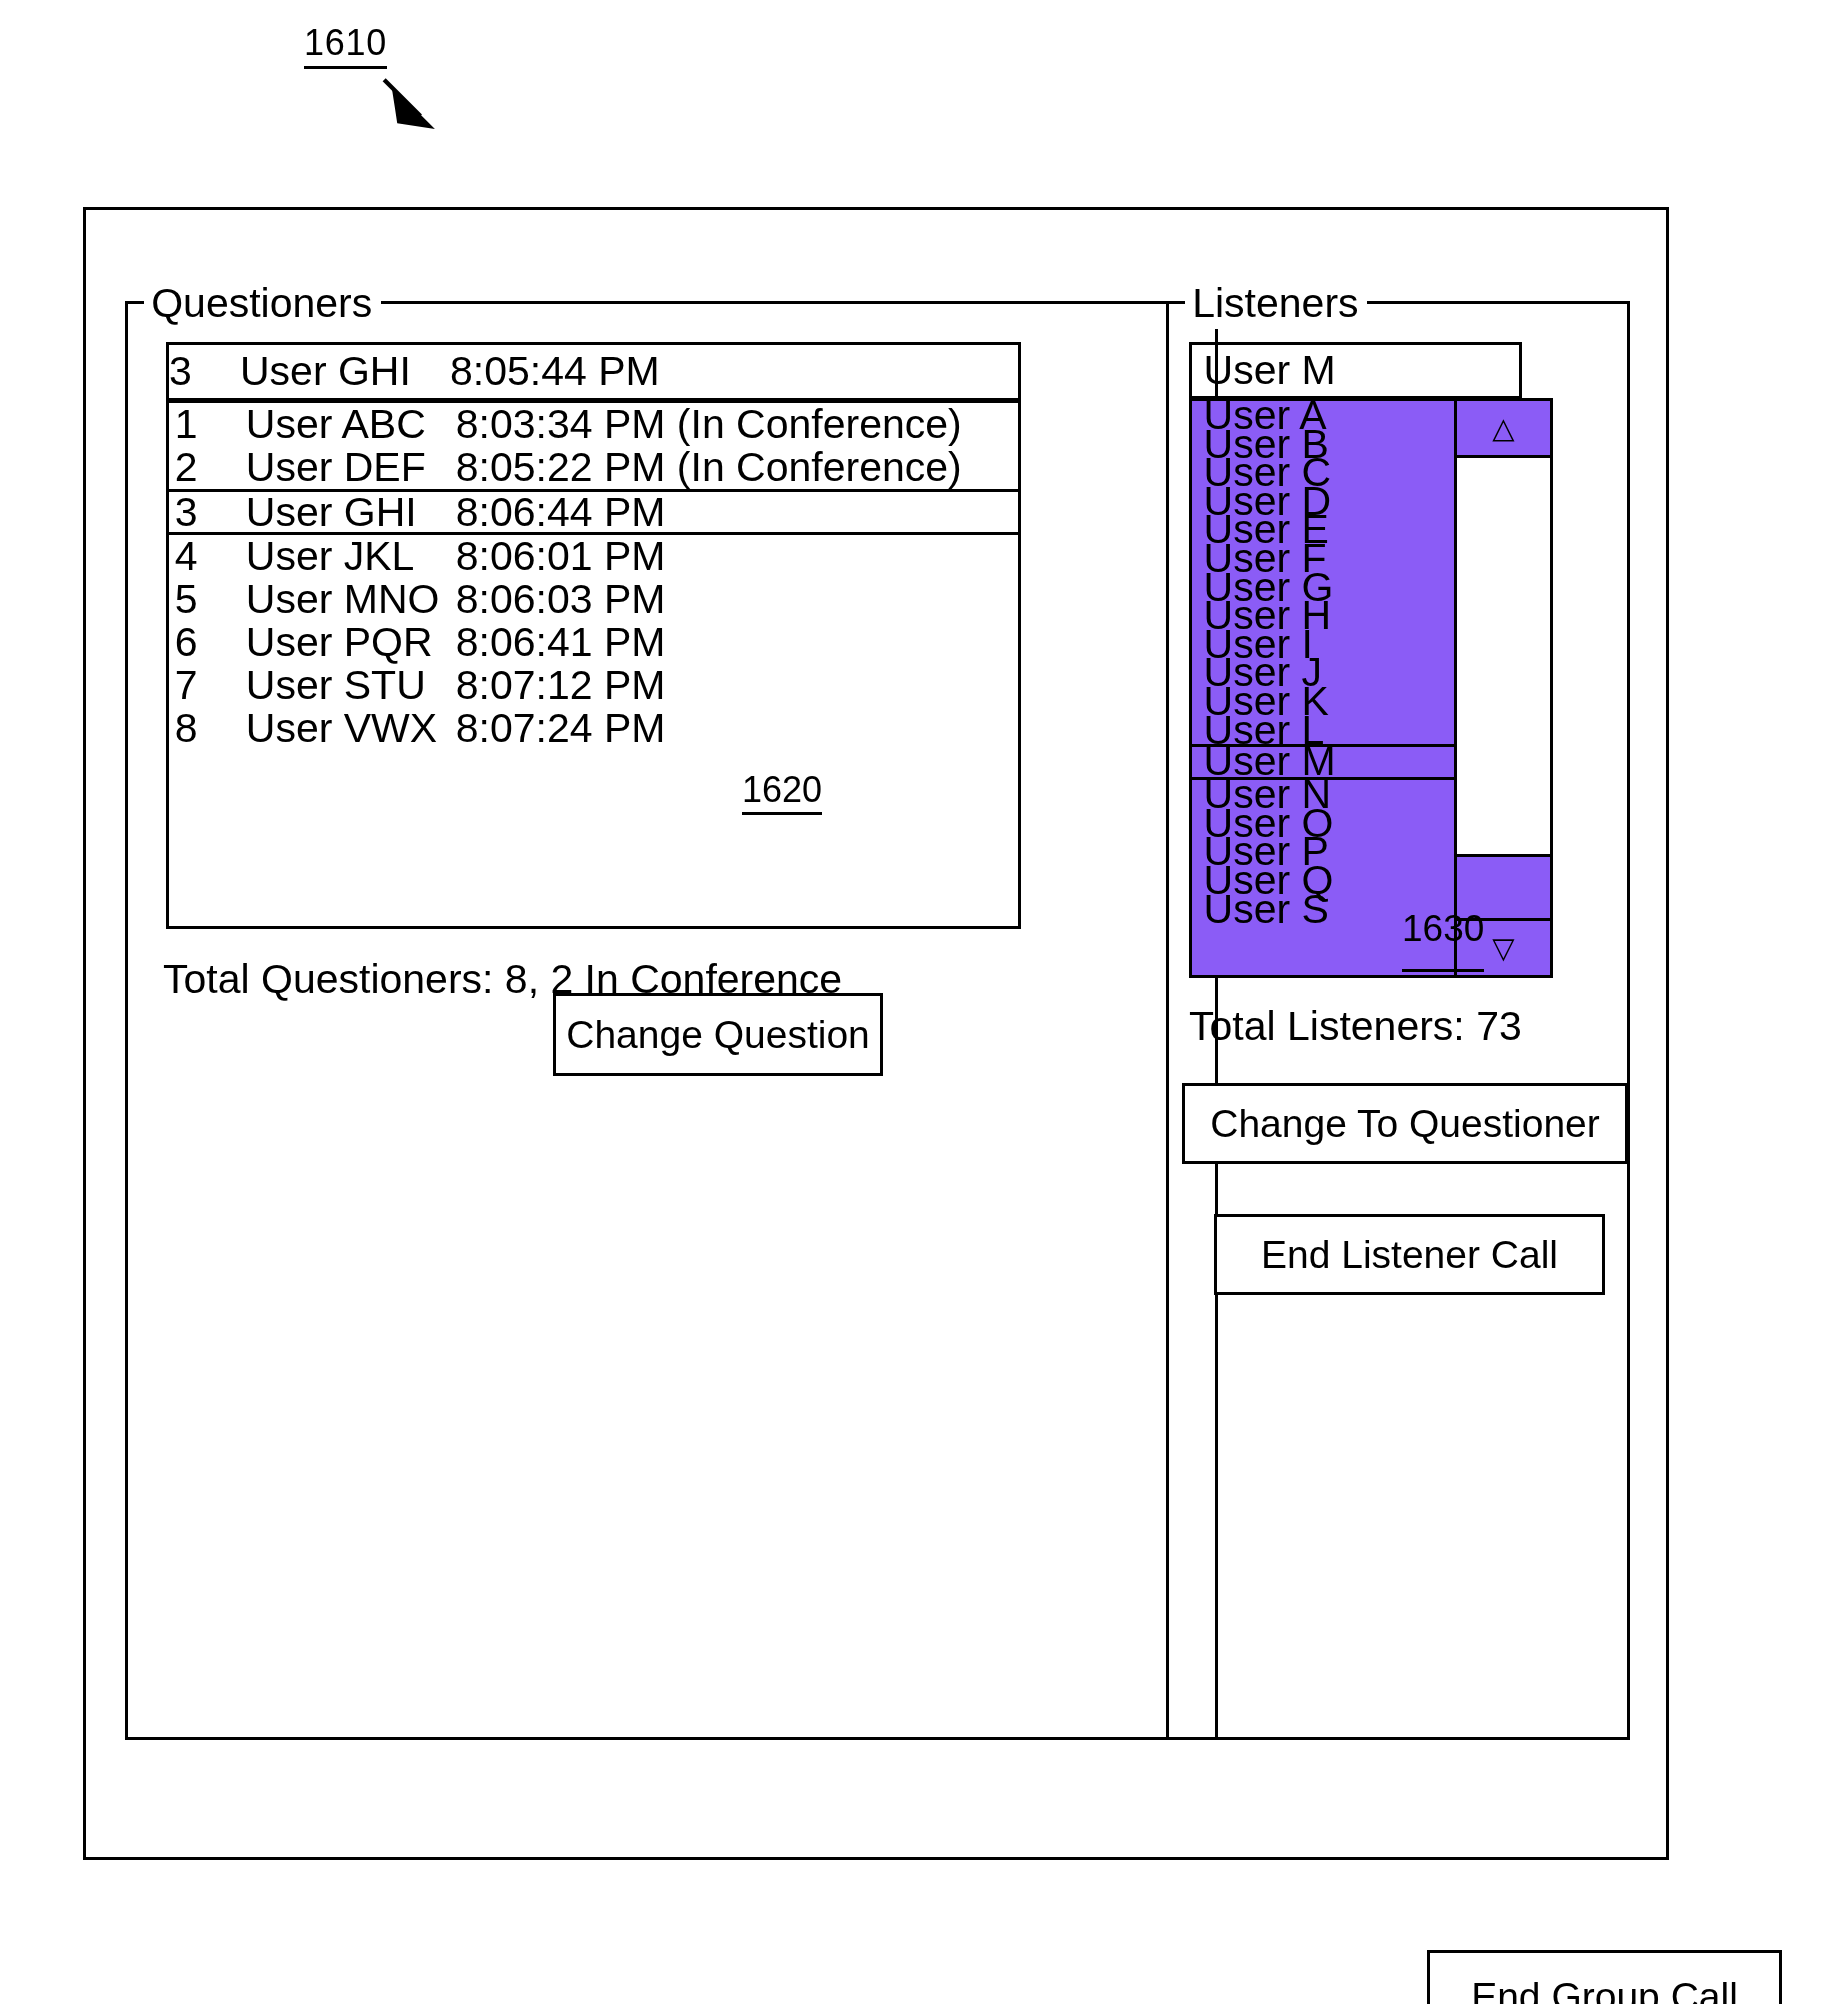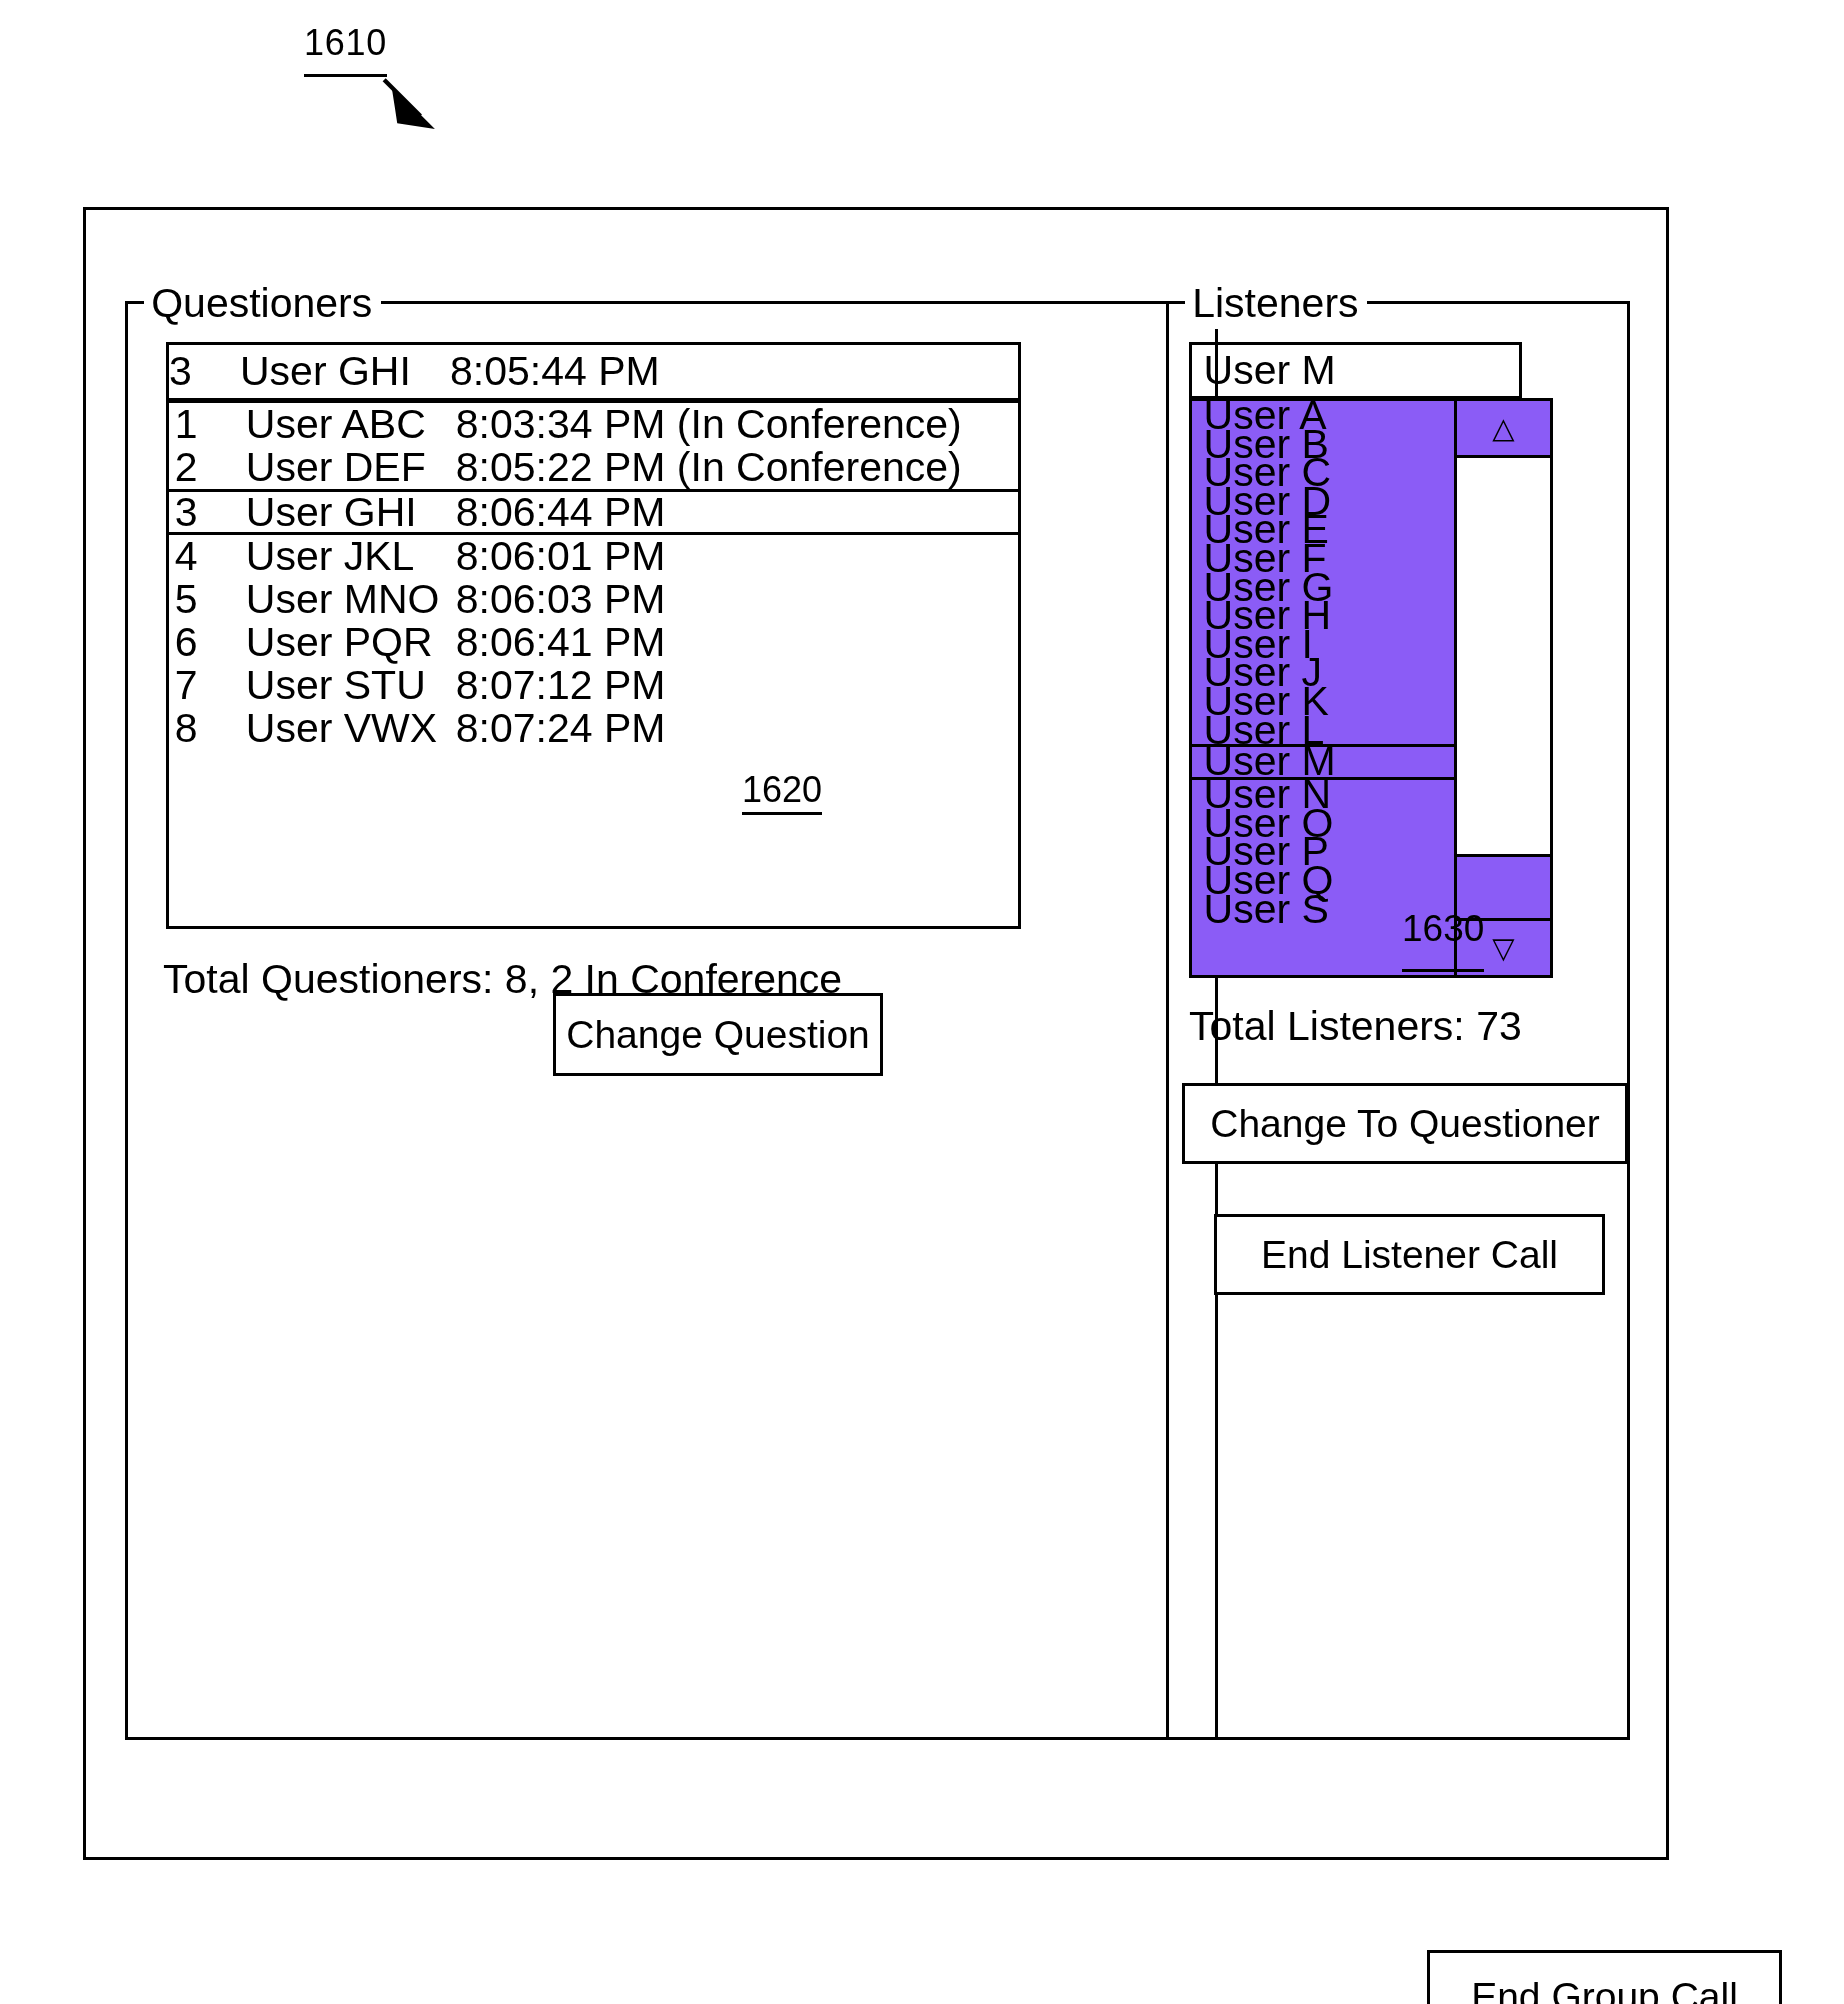--- a/index.html
+++ b/index.html
@@ -19,21 +19,21 @@
   
   .ref {
     position: absolute;
     font-size: 36px;
     letter-spacing: 0.7px;
     color: #000;
     white-space: nowrap;
   }
   .ref.underlined {
     border-bottom: 3.6px solid #000;
-    padding-bottom: 10px;
+    padding-bottom: 2px;
   }
 
   
   #leaders {
     position: absolute;
     left: 0; top: 0;
     width: 1844px;
     height: 2005px;
     pointer-events: none;
   }

